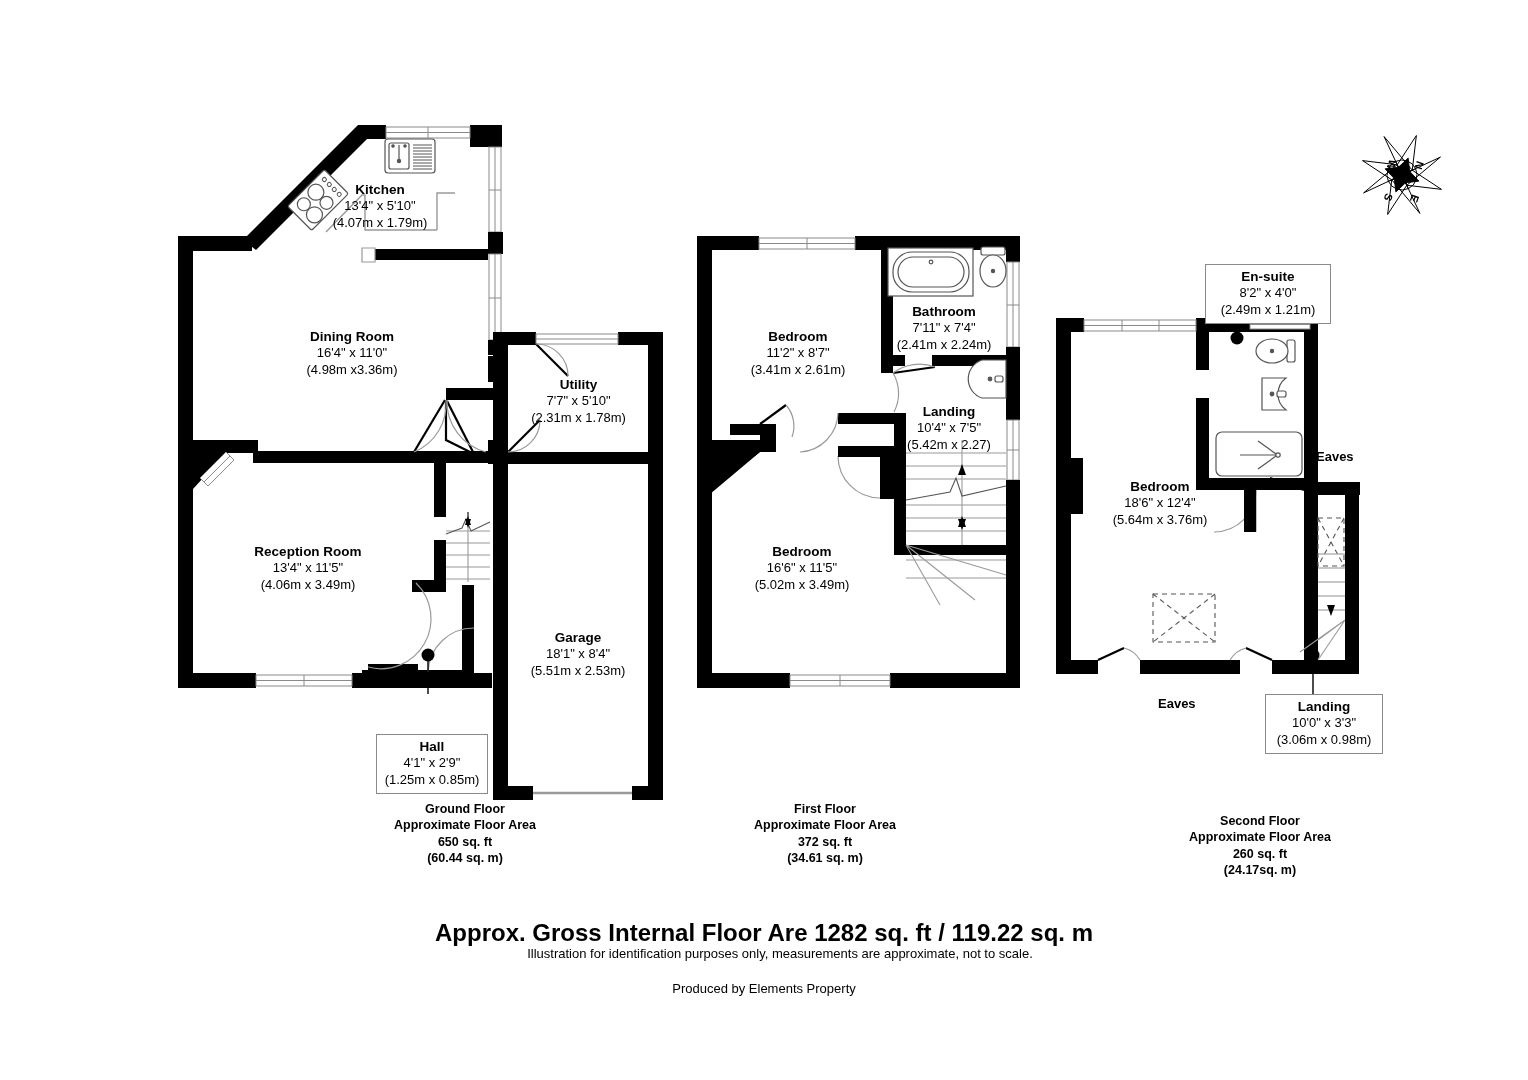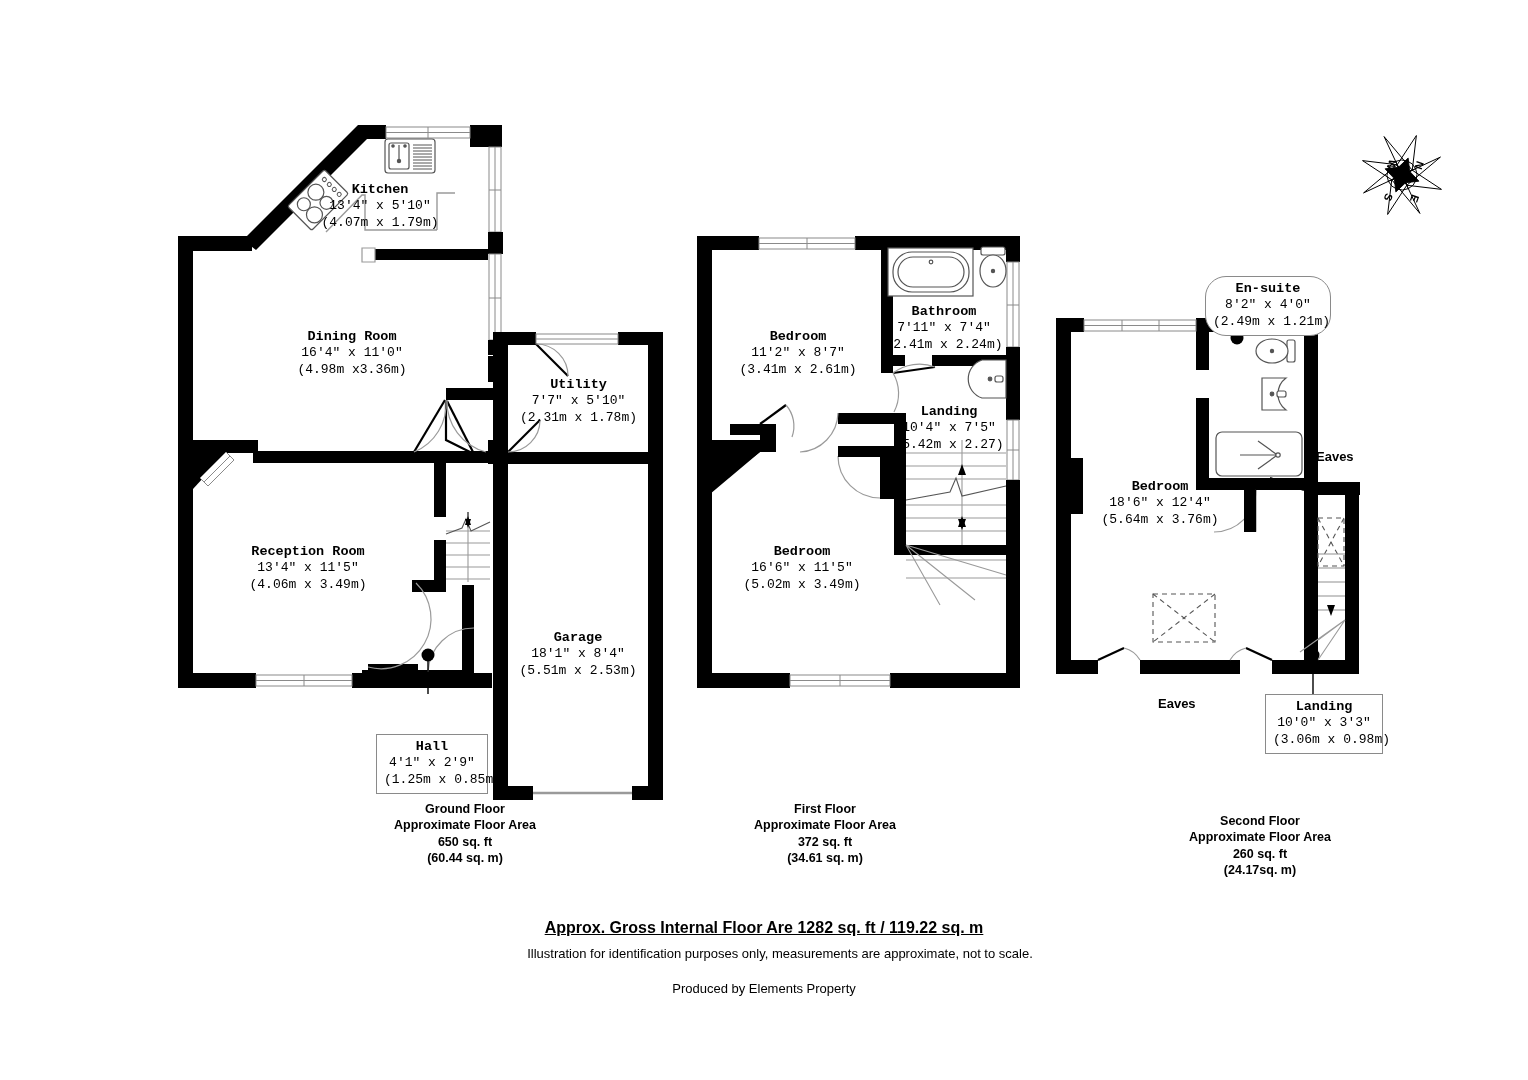--- a/index.html
+++ b/index.html
@@ -1,26 +1,26 @@
 <!DOCTYPE html>
 <html><head>
 <meta charset="utf-8">
 <style>
   html,body{margin:0;padding:0;background:#ffffff;}
   body{width:1528px;height:1080px;position:relative;overflow:hidden;
        font-family:"Liberation Sans",sans-serif;color:#000;}
   #plan{position:absolute;left:0;top:0;width:1528px;height:1080px;}
-  .lbl{position:absolute;text-align:center;line-height:1.28;white-space:nowrap;font-family:Liberation Mono, monospace;}
+  .lbl{position:absolute;text-align:center;line-height:1.28;white-space:nowrap;}
   .lbl .t{font-weight:bold;font-size:13.5px;}
   .lbl .d{font-size:13px;}
   .boxed{border:1px solid #8a8a8a;background:#fff;padding:3px 7px 4px 7px;}
   .areaLbl{position:absolute;text-align:center;line-height:1.3;font-weight:bold;font-size:12.5px;}
   .eaves{position:absolute;font-weight:bold;font-size:13px;}
   .footer{position:absolute;width:100%;text-align:center;}
-  .f1{font-weight:bold;font-size:16px;text-decoration:underline;}
+  .f1{font-weight:bold;font-size:24px;}
   .f2{font-size:13px;}
   .f3{font-size:13px;margin-top:16px;}
 </style>
 </head>
 <body>
 
 <svg id="plan" viewBox="0 0 1528 1080">
   <defs>
     <g id="arrowUp">
       <path d="M0,0 L3,9 L-3,9 Z" fill="#000"></path>
@@ -480,21 +480,21 @@
   <div class="d">10'4" x 7'5"</div>
   <div class="d">(5.42m x 2.27)</div>
 </div>
 
 <div class="lbl" style="left:722px;top:543px;width:160px;">
   <div class="t">Bedroom</div>
   <div class="d">16'6" x 11'5"</div>
   <div class="d">(5.02m x 3.49m)</div>
 </div>
 
-<div class="lbl boxed" style="left:1205px;top:276px;width:110px;border-radius:21px;">
+<div class="lbl boxed" style="left:1205px;top:264px;width:110px;">
   <div class="t">En-suite</div>
   <div class="d">8'2" x 4'0"</div>
   <div class="d">(2.49m x 1.21m)</div>
 </div>
 
 <div class="lbl" style="left:1080px;top:478px;width:160px;">
   <div class="t">Bedroom</div>
   <div class="d">18'6" x 12'4"</div>
   <div class="d">(5.64m x 3.76m)</div>
 </div>

